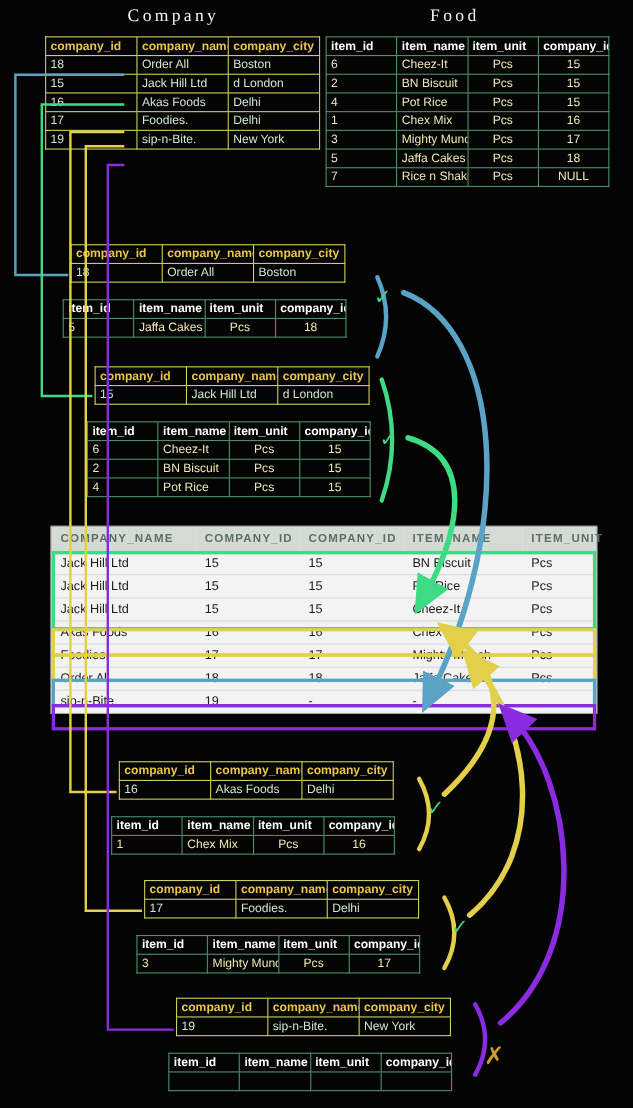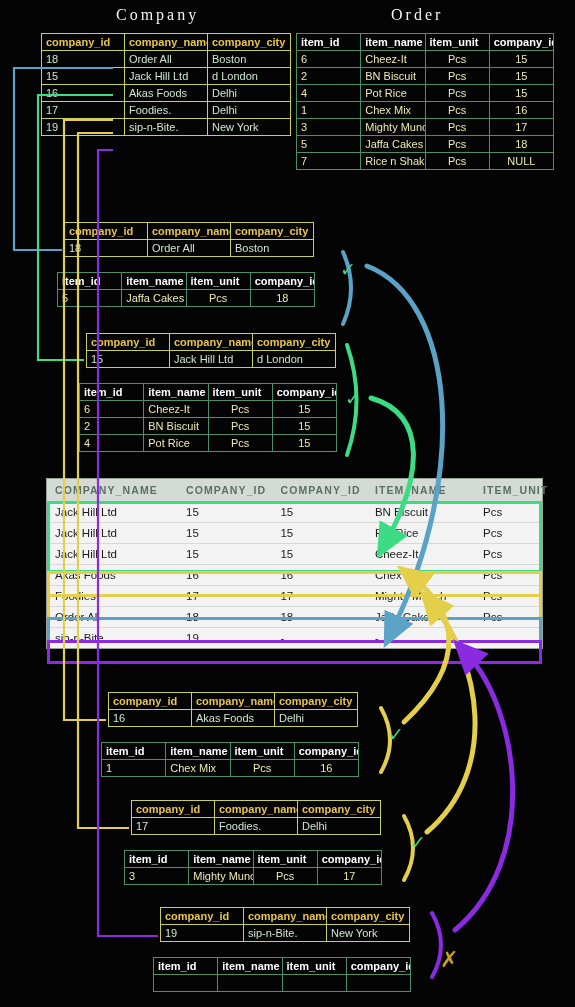--- a/index.html
+++ b/index.html
@@ -71,21 +71,21 @@
   
   svg.overlay{position:absolute;left:0;top:0;width:575px;height:1007px;overflow:visible;}
   .mark{font-family:"DejaVu Sans",sans-serif;font-weight:bold;}
 </style>
 </head>
 <body>
 
 <div class="stage">
 
   <div class="tbl-title" style="left:116px;top:6px;">Company</div>
-  <div class="tbl-title" style="left:391px;top:6px;">Order</div>
+  <div class="tbl-title" style="left:391px;top:6px;">Food</div>
 
   <table class="db co" id="tbl-company" style="left:41px;top:33px;width:250px;">
       <tbody>
         <tr>
           <th>company_id</th>
           <th>company_name</th>
           <th>company_city</th>
         </tr>
         <tr>
           <td>18</td>

